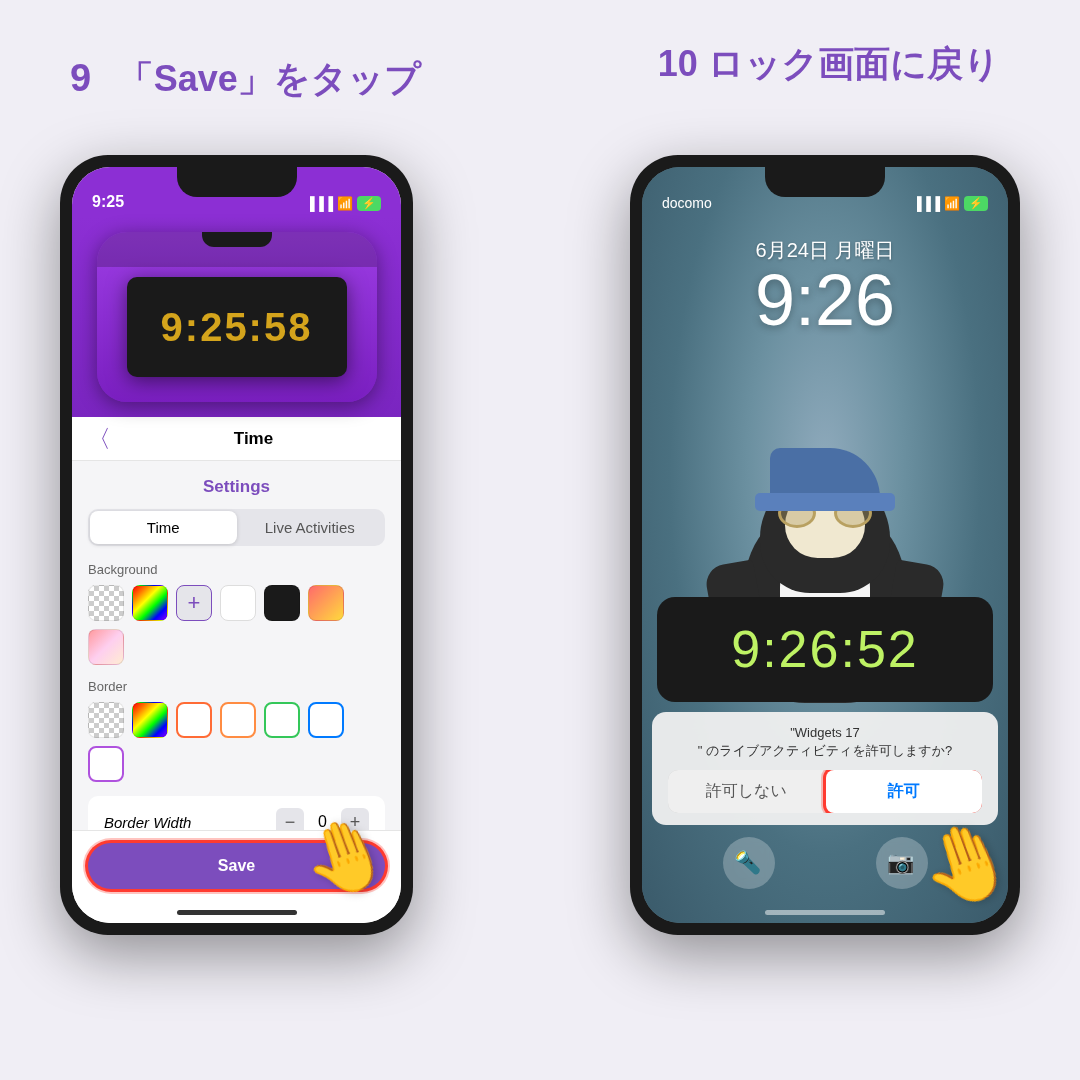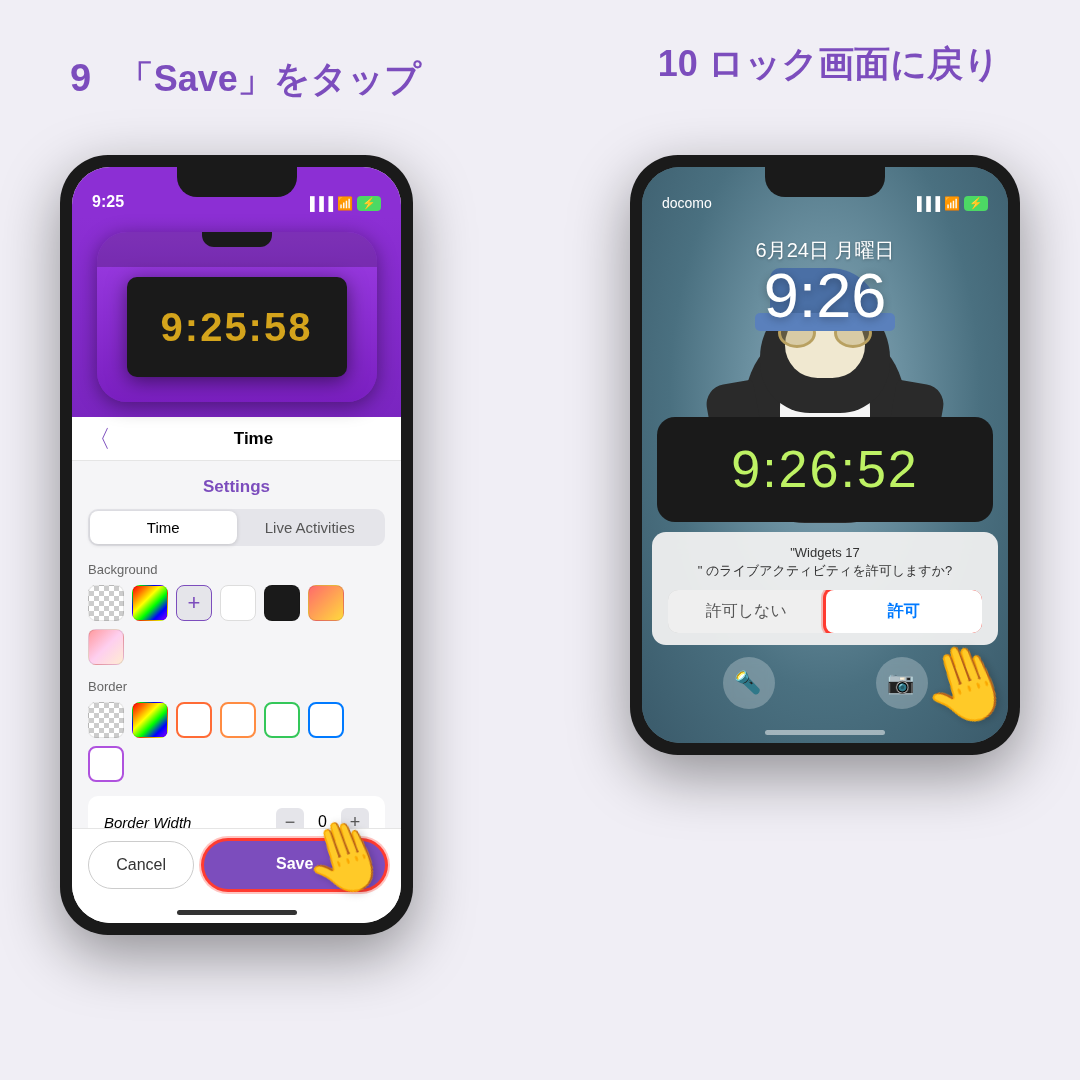--- a/index.html
+++ b/index.html
@@ -330,21 +330,21 @@
       background: #333;
       border-radius: 3px;
     }
 
     
     .phone-right {
       position: absolute;
       right: 60px;
       top: 155px;
       width: 390px;
-      height: 600px;
+      height: 780px;
     }
 
     .phone-screen-right {
       position: absolute;
       top: 12px;
       left: 12px;
       right: 12px;
       bottom: 12px;
       border-radius: 38px;
       overflow: hidden;
@@ -502,21 +502,21 @@
       font-weight: 400;
       text-align: center;
       position: relative;
       z-index: 5;
       margin-top: 20px;
       text-shadow: 0 1px 3px rgba(0,0,0,0.3);
     }
 
     .lockscreen-time {
       color: white;
-      font-size: 63px;
+      font-size: 72px;
       font-weight: 300;
       text-align: center;
       position: relative;
       z-index: 5;
       line-height: 1;
       text-shadow: 0 2px 8px rgba(0,0,0,0.3);
     }
 
     
     .clock-widget-lock {
@@ -741,21 +741,20 @@
           <span class="border-width-label">Border Width</span>
           <div class="border-width-controls">
             <div class="border-width-btn">−</div>
             <span class="border-width-val">0</span>
             <div class="border-width-btn">+</div>
           </div>
         </div>
       </div>
 
       <div class="bottom-buttons">
-        <div class="btn-cancel">Cancel</div>
         <div class="btn-save">Save</div>
       </div>
 
       <div class="home-indicator">
         <div class="home-bar"></div>
       </div>
     </div>
   </div>
 
   <div class="hand-cursor hand-left" style="bottom:30px; right:20px; font-size:70px; transform:rotate(-20deg);">

